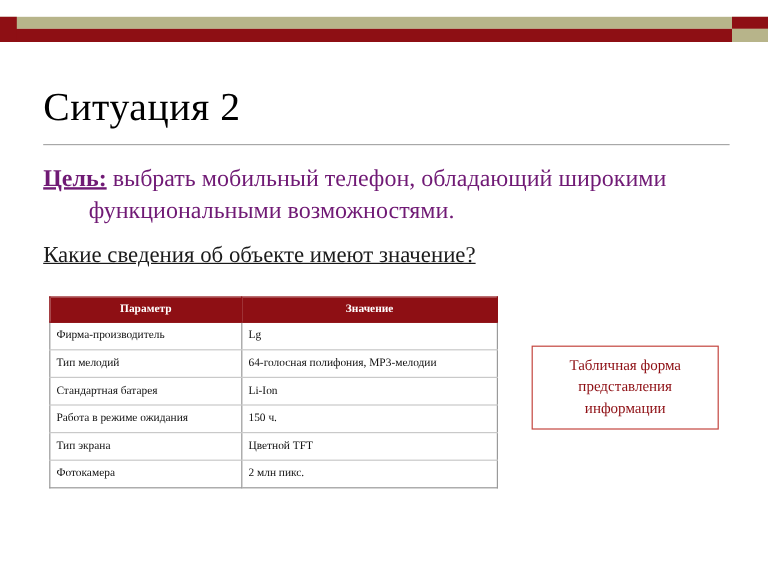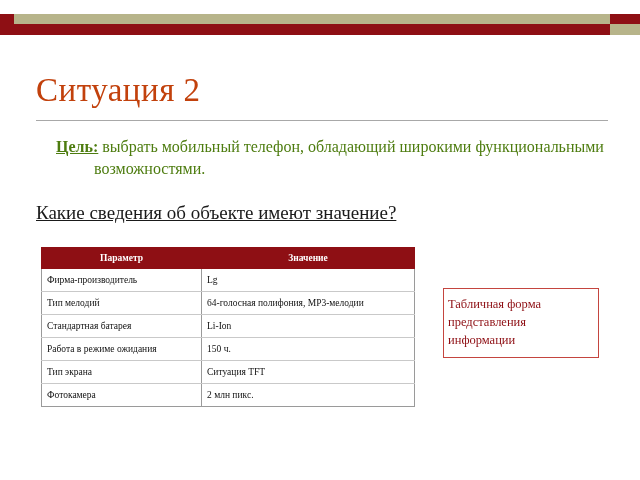--- a/index.html
+++ b/index.html
@@ -63,43 +63,42 @@
     height: 11px;
     background: #b7b48a;
   }
 
   
   .title {
     position: absolute;
     top: 72px;
     left: 36px;
     font-size: 33px;
-    color: #c2410c;
+    color: #000000;
     font-family: "Liberation Serif", serif;
     letter-spacing: 0.5px;
   }
   .title-rule {
     position: absolute;
     top: 120px;
     left: 36px;
     width: 572px;
     height: 1px;
     background: #a8a8a8;
   }
 
   
   .goal-block {
     position: absolute;
     top: 136px;
     left: 36px;
     width: 568px;
-    font-size: 16px;
-    color: #4d7c0f;
+    font-size: 20px;
+    color: #701a75;
     line-height: 1.35;
-    margin-left: 20px;
   }
   .goal-label {
     font-weight: bold;
     text-decoration: underline;
   }
   .goal-text-indent {
     display: block;
     padding-left: 38px;
     text-indent: -38px;
   }
@@ -149,21 +148,21 @@
   .col-value { width: 216px; }
 
   
   .callout {
     position: absolute;
     top: 288px;
     left: 443px;
     width: 156px;
     border: 1px solid #c4453f;
     background: #ffffff;
-    text-align: left;
+    text-align: center;
     padding: 6px 4px 8px 4px;
     box-sizing: border-box;
   }
   .callout-line {
     display: block;
     font-size: 12.5px;
     color: #8e0f14;
     line-height: 1.45;
   }
 </style>
@@ -208,21 +207,21 @@
     <tr>
       <td>Стандартная батарея</td>
       <td>Li-Ion</td>
     </tr>
     <tr>
       <td>Работа в режиме ожидания</td>
       <td>150 ч.</td>
     </tr>
     <tr>
       <td>Тип экрана</td>
-      <td>Ситуация TFT</td>
+      <td>Цветной TFT</td>
     </tr>
     <tr>
       <td>Фотокамера</td>
       <td>2 млн пикс.</td>
     </tr>
   </tbody>
 </table>
 
 <div class="callout">
   <span class="callout-line">Табличная форма</span>

